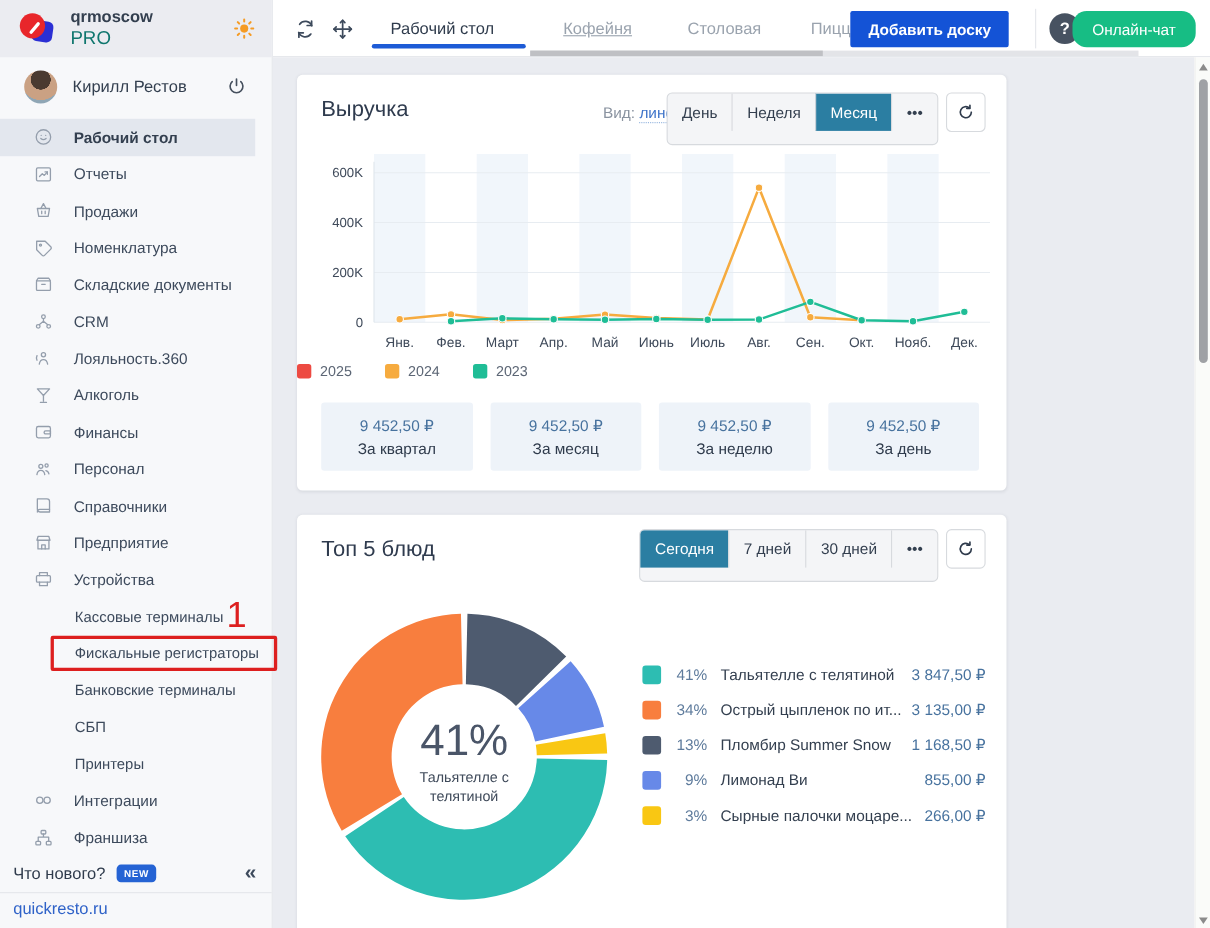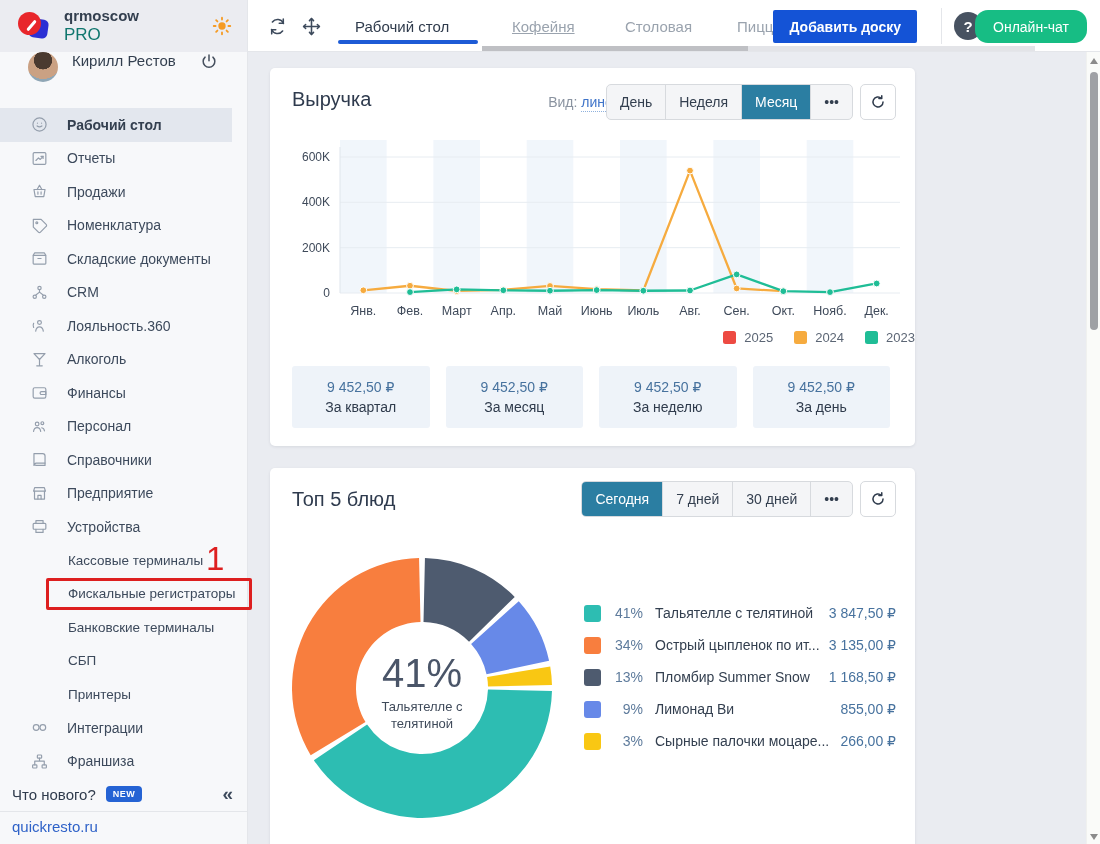--- a/index.html
+++ b/index.html
@@ -13,21 +13,21 @@
   .sidebar{position:absolute;left:0;top:0;width:248px;height:844px;background:#f7f8fa;border-right:1px solid #e4e6ea;z-index:3}
   .brand{height:52px;background:#ebecf1;display:flex;align-items:center;padding:0 14px 0 18px}
   .logo{position:relative;width:34px;height:32px;flex:0 0 34px}
   .logo .sq{position:absolute;left:11px;top:9px;width:19px;height:19px;background:#2b2fd4;border-radius:5px;transform:rotate(8deg)}
   .logo .ci{position:absolute;left:0;top:2px;width:23px;height:23px;background:#e8262b;border-radius:50%}
   .logo .sl{position:absolute;left:12px;top:9px;width:3px;height:13px;background:#fff;transform:rotate(40deg);border-radius:2px}
   .brand-text{margin-left:12px;flex:1}
   .brand-name{font-size:15px;font-weight:bold;color:#333f4f}
   .brand-plan{font-size:17px;color:#0f766e;margin-top:1px}
   .sun{width:22px;height:22px;color:#f59b24}
-  .account{height:54px;display:flex;padding:0 28px}
+  .account{height:54px;display:flex;align-items:center;padding:0 22px}
   .avatar{width:30px;height:30px;border-radius:50%;background:radial-gradient(circle at 50% 28%,#4a3a30 0 34%,#caa183 35% 70%,#8fa6b5 71%);flex:0 0 30px}
   .account-name{margin-left:14px;font-size:15px;color:#333f4f;flex:1}
   .power{width:20px;height:20px;color:#46505e}
   .nav{position:absolute;left:0;top:108px;right:0}
   .nav-item{height:33.5px;display:flex;align-items:center;padding-left:30px;cursor:pointer}
   .nav-item.active{background:#e3e7ee;width:232px}
   .nav-ic{width:19px;height:19px;color:#949eac;flex:0 0 19px}
   .nav-ic svg{width:19px;height:19px;fill:none;stroke:currentColor;stroke-width:1.5;stroke-linecap:round;stroke-linejoin:round}
   .nav-label{margin-left:18px;font-size:14px;color:#3d4a5c}
   .nav-item.active .nav-label{color:#333f4f;font-weight:bold}
@@ -57,33 +57,33 @@
   .tb-divider{position:absolute;right:158px;top:8px;height:36px;border-left:1px solid #e4e6ea}
   .help{position:absolute;right:118px;top:12px;width:28px;height:28px;border-radius:50%;background:#475261;color:#fff;font-size:15px;font-weight:bold;display:flex;align-items:center;justify-content:center;cursor:pointer}
   .chat{position:absolute;right:13px;top:10px;height:33px;padding:0 18px;background:#17bd84;color:#fff;font-size:14px;border:none;border-radius:13px;display:flex;align-items:center;cursor:pointer}
 
   
   .main{position:absolute;left:248px;top:52px;right:14px;bottom:0;background:#eaecf1;overflow:hidden}
   .card{position:absolute;left:22px;width:645px;background:#fff;border-radius:5px;box-shadow:0 1px 3px rgba(40,50,70,.10)}
   .card1{top:16px;height:378px}
   .card2{top:416px;height:400px}
   .card-title{position:absolute;left:22px;top:20px;font-size:20px;font-weight:500;color:#2f3b4e}
-  .seg-group{position:absolute;right:62px;top:16px;height:36px;display:flex;border:1px solid #d7dade;border-radius:5px;overflow:hidden;background:#f4f5f7}
+  .seg-group{position:absolute;right:62px;top:16px;height:48px;display:flex;border:1px solid #d7dade;border-radius:5px;overflow:hidden;background:#f4f5f7}
   .card2 .seg-group{top:13px}
   .seg{height:34px;display:flex;align-items:center;padding:0 13px;font-size:14px;color:#333f4f;border-left:1px solid #d7dade;cursor:pointer;letter-spacing:0}
   .seg:first-child{border-left:none}
   .seg.active{background:#2b7ea2;color:#fff}
   .refresh-btn{position:absolute;right:19px;top:16px;width:36px;height:36px;background:#fff;border:1px solid #d7dade;border-radius:5px;display:flex;align-items:center;justify-content:center;cursor:pointer;color:#2f3b4c}
   .card2 .refresh-btn{top:13px}
   .refresh-btn svg{width:18px;height:18px;fill:none;stroke:currentColor;stroke-width:2;stroke-linecap:round;stroke-linejoin:round}
   .view-sel{position:absolute;right:255px;top:26px;font-size:14px;cursor:pointer;white-space:nowrap}
   .view-lbl{color:#8a93a0}
   .view-val{color:#3f74c9;border-bottom:1px dotted #8fb1dd;padding-bottom:1px}
   .view-caret{color:#3f74c9;font-size:10px;vertical-align:1px}
-  .rev-legend{position:absolute;left:0;right:0;top:262px;display:flex;justify-content:flex-end;gap:21px}
+  .rev-legend{position:absolute;left:0;right:0;top:262px;display:flex;justify-content:flex-start;gap:30px}
   .rl-item{display:flex;align-items:center;gap:8px;font-size:13px;color:#5c6675}
   .rl-sq{width:13px;height:13px;border-radius:2.5px}
   .stats{position:absolute;left:22px;top:298px;width:598px;display:flex;gap:16px}
   .stat{flex:1;height:62px;background:#eef3f9;border-radius:3px;display:flex;flex-direction:column;align-items:center;justify-content:center}
   .stat-val{font-size:14px;color:#47729e}
   .stat-lbl{font-size:14px;color:#2f3b4c;margin-top:4px}
 
   
   .donut-wrap{position:absolute;left:16px;top:84px;width:272px;height:272px}
   .donut-center{position:absolute;left:52px;top:183px;width:200px;text-align:center;pointer-events:none}

